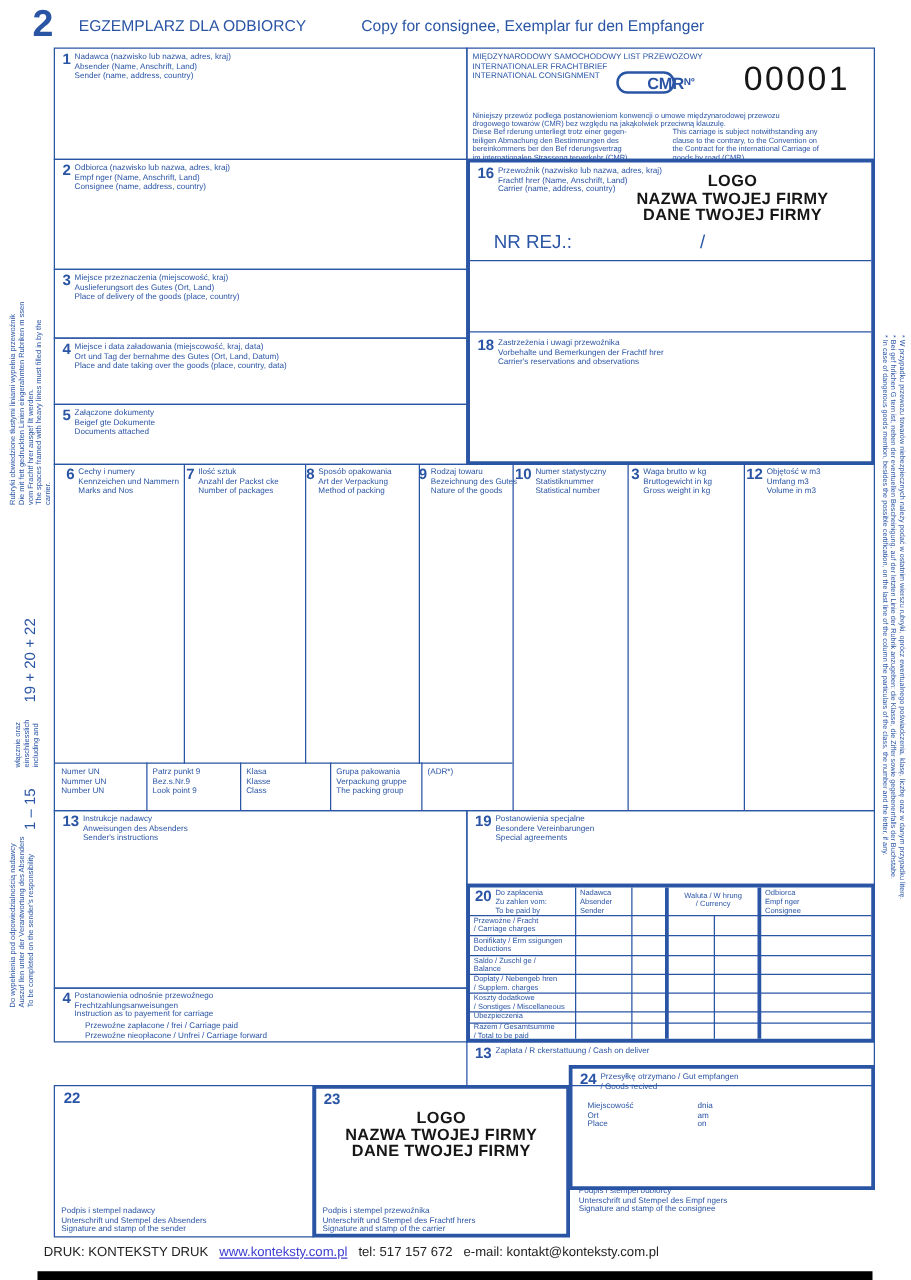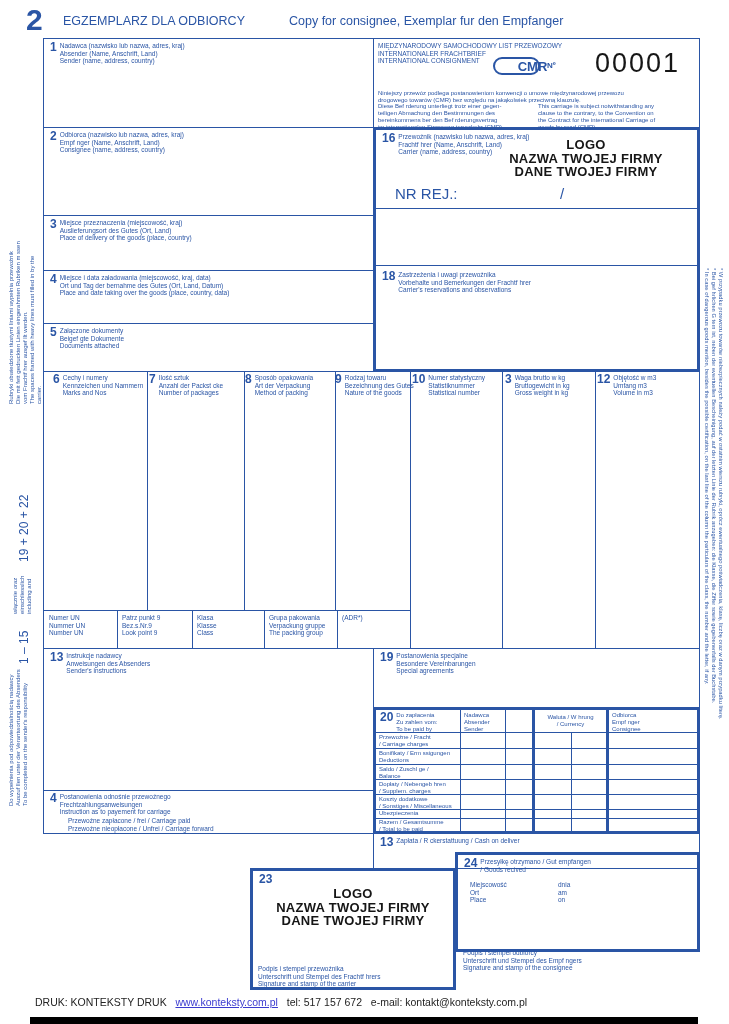--- a/index.html
+++ b/index.html
@@ -267,20 +267,26 @@
   </div>
 
 
   <div class="box" style="left:373px;top:833px;width:327px;height:36px">
     <div class="head" style="left:6px;top:3px">
       <span class="fnum">13</span>
       <span class="lbl1">Zapłata / R ckerstattuung / Cash on deliver</span>
     </div>
   </div>
 
+  <div class="box" style="left:43px;top:868px;width:208px;height:122px">
+    <div class="fnum" style="position:absolute;left:7px;top:4px">22</div>
+    <div class="lbl" style="position:absolute;left:5px;top:96px">Podpis i stempel nadawcy
+Unterschrift und Stempel des Absenders
+Signature and stamp of the sender</div>
+  </div>
   <div class="box heavy" style="left:250px;top:868px;width:206px;height:122px">
     <div class="fnum" style="position:absolute;left:6px;top:3px">23</div>
     <div class="stamp" style="left:0;top:16px;width:200px">LOGO
 NAZWA TWOJEJ FIRMY
 DANE TWOJEJ FIRMY</div>
     <div class="lbl" style="position:absolute;left:5px;top:94px">Podpis i stempel przewoźnika
 Unterschrift und Stempel des Frachtf hrers
 Signature and stamp of the carrier</div>
   </div>
   <div class="box heavy" style="left:455px;top:852px;width:245px;height:100px">

